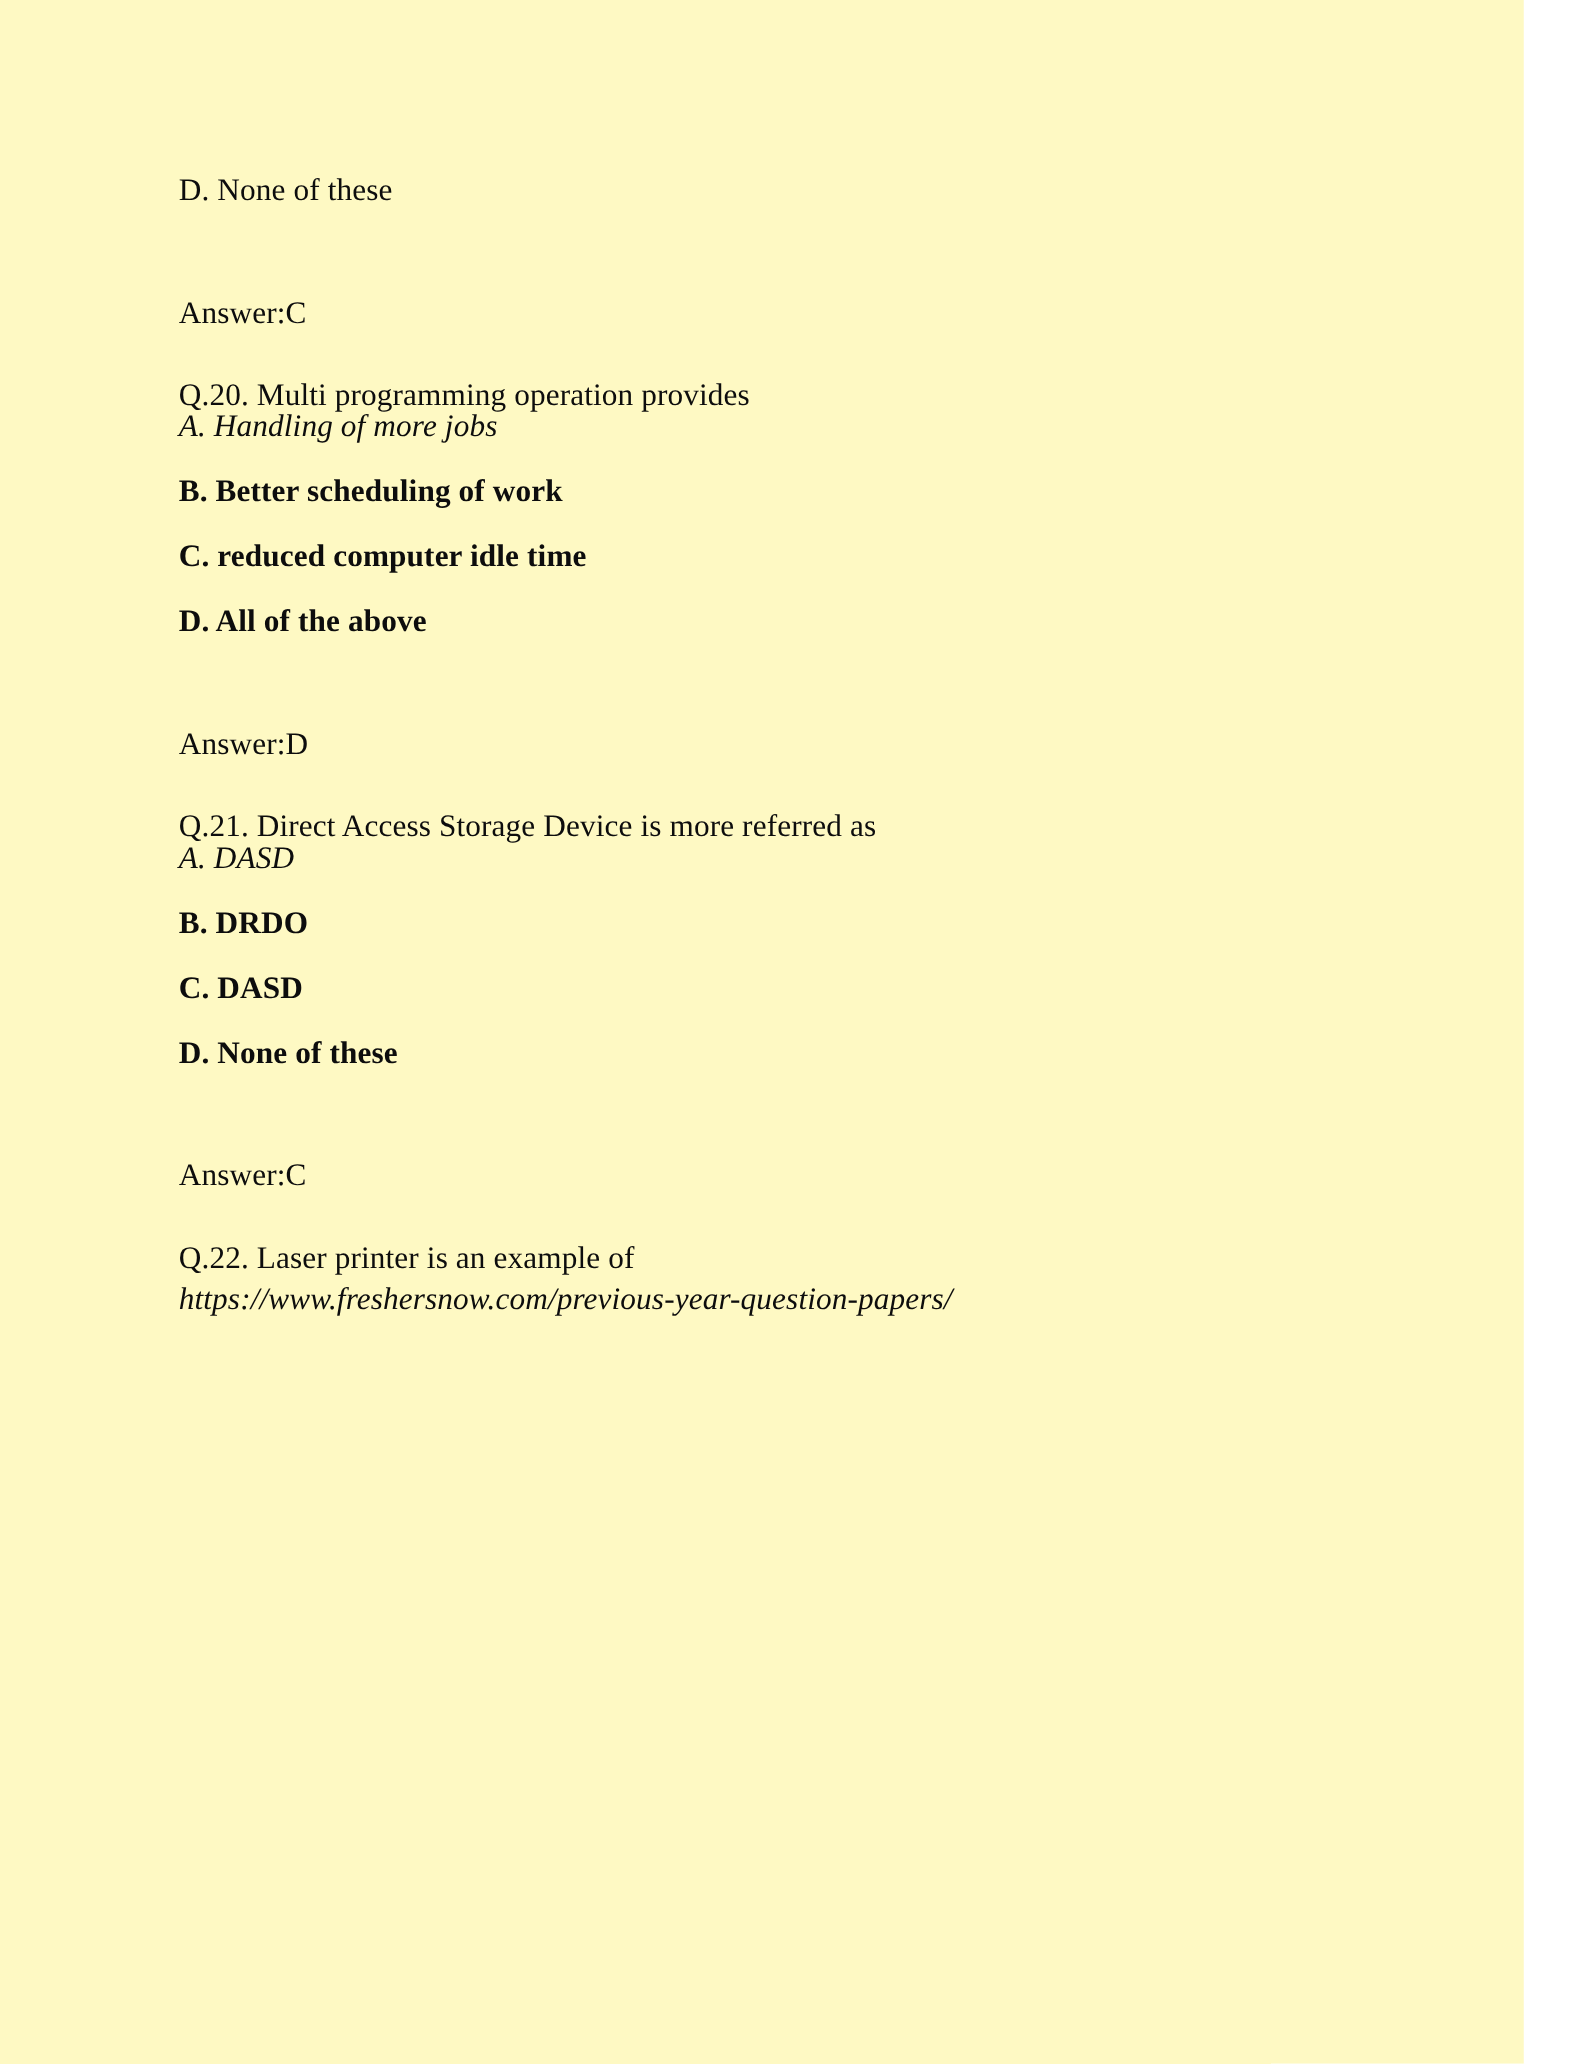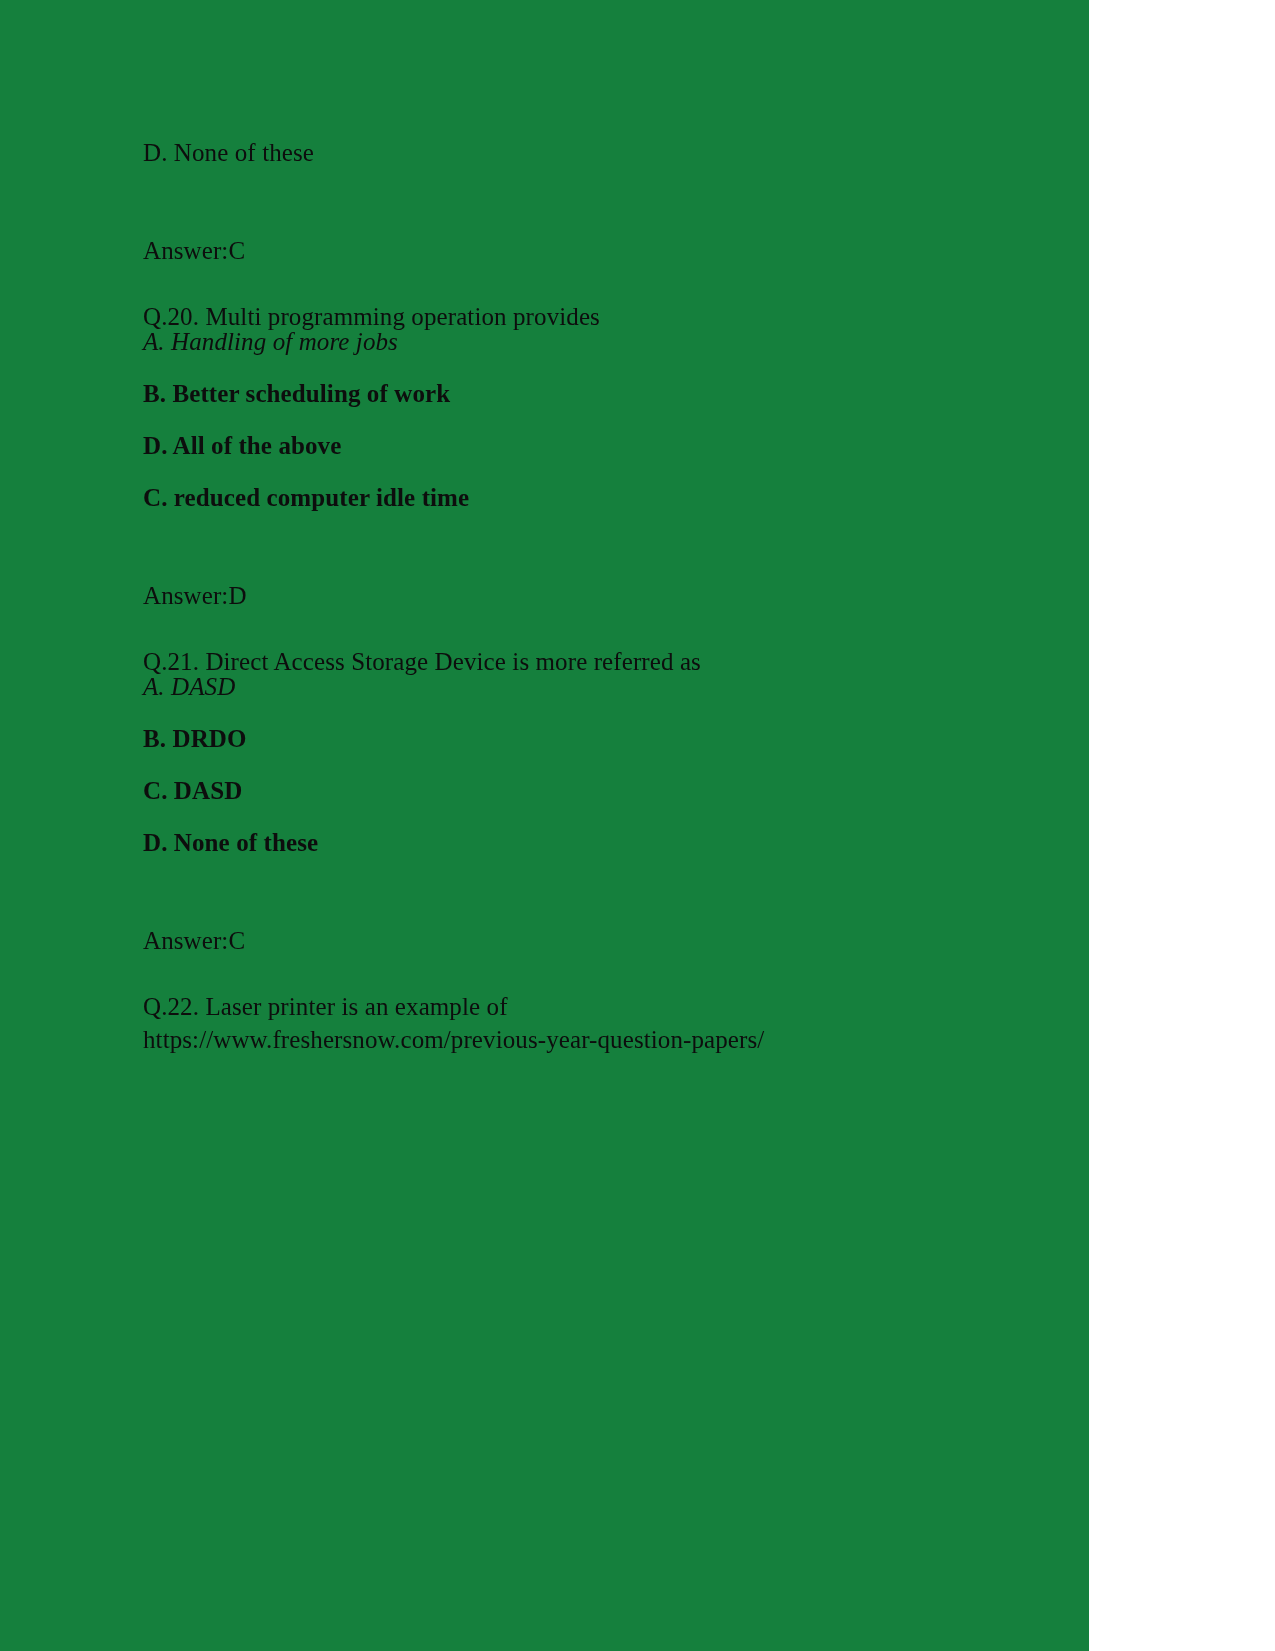--- a/index.html
+++ b/index.html
@@ -8,23 +8,23 @@
     padding: 0;
     background: #ffffff;
   }
   body {
     font-family: "Liberation Serif", "DejaVu Serif", serif;
     color: #000000;
     -webkit-font-smoothing: antialiased;
   }
   .page {
     position: relative;
-    width: 1089px;
+    width: 1219px;
     height: 1651px;
-    background: #15803d;
+    background: #fef9c3;
     overflow: hidden;
     box-sizing: border-box;
   }
   .content {
     position: absolute;
     left: 143px;
     top: 140px;
     width: 1000px;
   }
   .line {
@@ -33,38 +33,38 @@
     letter-spacing: 0.1px;
     color: #0d0d0d;
     white-space: pre;
   }
   
   .gap-answer   { margin-top: 73px; }   
   .gap-question { margin-top: 41px; }   
   .gap-options  { margin-top: 70px; }   
   .opt          { margin-top: 27px; font-weight: bold; }   
   .opt-first    { margin-top: 0; font-style: italic; }
-  .url-line     { margin-top: 8px; }    
+  .url-line     { margin-top: 8px; font-style: italic; }    
 </style>
 </head>
 <body>
 
 <div class="page">
   <div class="content">
 
     <div class="line">D. None of these</div>
 
     <div class="line gap-answer">Answer:C</div>
 
     <div class="line gap-question">Q.20. Multi programming operation provides</div>
 
     <div class="line gap-options opt-first">A. Handling of more jobs</div>
     <div class="line opt">B. Better scheduling of work</div>
+    <div class="line opt">C. reduced computer idle time</div>
     <div class="line opt">D. All of the above</div>
-    <div class="line opt">C. reduced computer idle time</div>
 
     <div class="line gap-answer">Answer:D</div>
 
     <div class="line gap-question">Q.21. Direct Access Storage Device is more referred as</div>
 
     <div class="line gap-options opt-first">A. DASD</div>
     <div class="line opt">B. DRDO</div>
     <div class="line opt">C. DASD</div>
     <div class="line opt">D. None of these</div>
 

